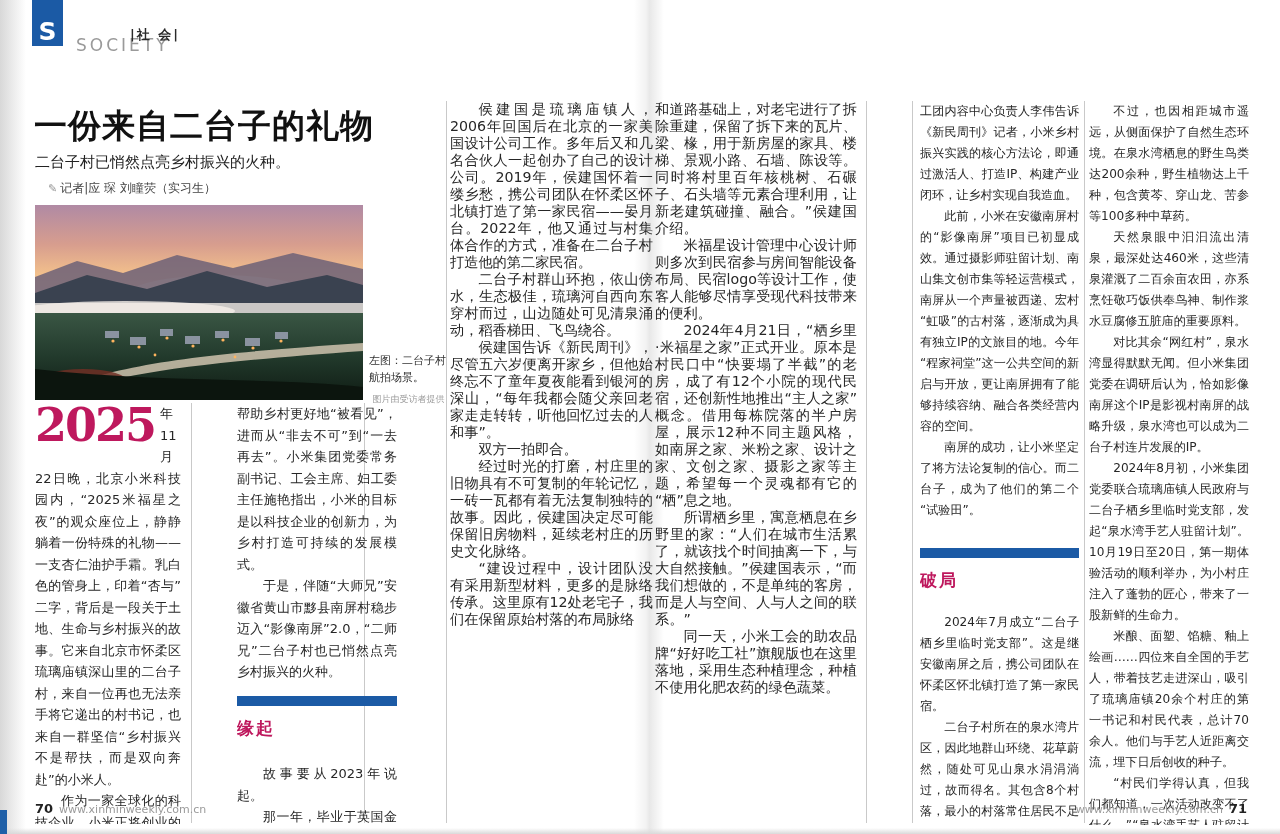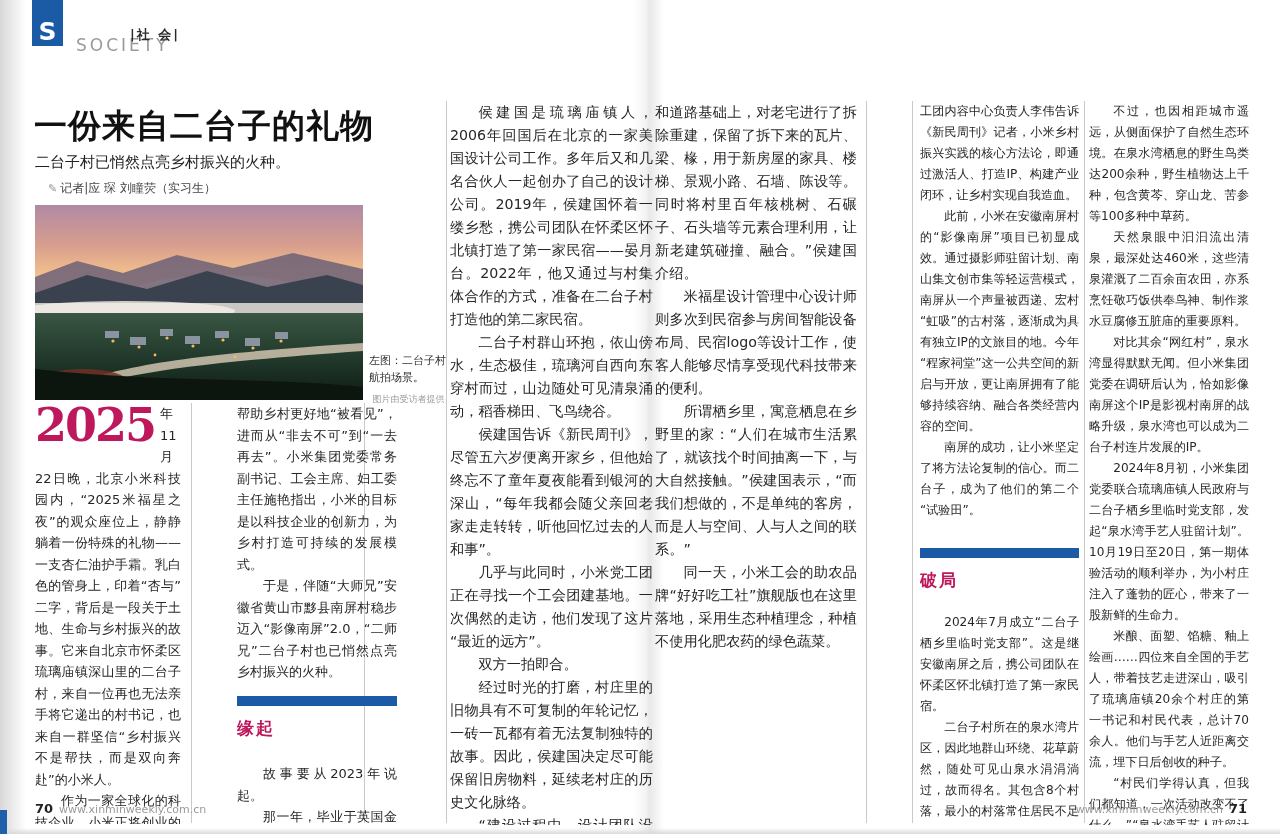--- a/index.html
+++ b/index.html
@@ -28,21 +28,21 @@
   
   .photo{left:35px;top:205px;width:328px;height:195px;overflow:hidden;background:#333;}
   
   .caption{left:369px;top:352px;width:79px;font-size:11px;line-height:17px;color:#333;}
   .credit{font-size:9px;color:#9a9a9a;text-align:center;margin-top:5px;}
   
   .col{position:absolute;overflow:hidden;color:#262626;text-align:justify;}
   .col p{margin:0;text-indent:2em;}
   .col p.cont{text-indent:0;}
   .col-n{font-size:13px;line-height:21.5px;}   
-  .col-w{font-size:14.2px;line-height:23px;} 
+  .col-w{font-size:14.2px;line-height:17px;} 
   .col-s{font-size:12.1px;line-height:21px;}   
   #colL1{left:35px;top:403px;width:146px;height:421px;}
   #colL2{left:197px;top:403px;width:160px;height:421px;margin-left:40px;}
   #colL3{left:450px;top:101px;width:203px;height:724px;}
   #colR1{left:655px;top:101px;width:202px;height:724px;}
   #colR2{left:920px;top:101px;width:159px;height:724px;}
   #colR3{left:1089px;top:101px;width:160px;height:724px;}
   .dropcap{float:left;font-family:"DejaVu Serif","Liberation Serif",serif;
            font-weight:600;font-size:46px;line-height:40px;height:42px;
            margin:2px 5px 0 0;letter-spacing:-2px;color:#be185d;}
@@ -146,29 +146,29 @@
   <div class="sec-bar"></div>
   <h3 class="sec">缘起</h3>
   <p>故事要从2023年说起。</p>
   <p>那一年，毕业于英国金斯顿大学建筑系的设计师侯建国正在二台子村改造一片废弃的老屋。</p>
 </div>
 
 <div id="colL3" class="col col-w">
   <p>侯建国是琉璃庙镇人，2006年回国后在北京的一家美国设计公司工作。多年后又和几名合伙人一起创办了自己的设计公司。2019年，侯建国怀着一缕乡愁，携公司团队在怀柔区怀北镇打造了第一家民宿——晏月台。2022年，他又通过与村集体合作的方式，准备在二台子村打造他的第二家民宿。</p>
   <p>二台子村群山环抱，依山傍水，生态极佳，琉璃河自西向东穿村而过，山边随处可见清泉涌动，稻香梯田、飞鸟绕谷。</p>
   <p>侯建国告诉《新民周刊》，尽管五六岁便离开家乡，但他始终忘不了童年夏夜能看到银河的深山，“每年我都会随父亲回老家走走转转，听他回忆过去的人和事”。</p>
-  <p>几乎与此同时，小米党工团正在寻找一个工会团建基地。一次偶然的走访，他们发现了这片“最近的远方”。</p>
   <p>双方一拍即合。</p>
   <p>经过时光的打磨，村庄里的旧物具有不可复制的年轮记忆，一砖一瓦都有着无法复制独特的故事。因此，侯建国决定尽可能保留旧房物料，延续老村庄的历史文化脉络。</p>
   <p>“建设过程中，设计团队没有采用新型材料，更多的是脉络传承。这里原有12处老宅子，我们在保留原始村落的布局脉络</p>
 </div>
 
 <div id="colR1" class="col col-w">
   <p class="cont">和道路基础上，对老宅进行了拆除重建，保留了拆下来的瓦片、梁、椽，用于新房屋的家具、楼梯、景观小路、石墙、陈设等。同时将村里百年核桃树、石碾子、石头墙等元素合理利用，让新老建筑碰撞、融合。”侯建国介绍。</p>
   <p>米福星设计管理中心设计师则多次到民宿参与房间智能设备布局、民宿logo等设计工作，使客人能够尽情享受现代科技带来的便利。</p>
+  <p>2024年4月21日，“栖乡里·米福星之家”正式开业。原本是村民口中“快要塌了半截”的老房，成了有12个小院的现代民宿，还创新性地推出“主人之家”概念。借用每栋院落的半户房屋，展示12种不同主题风格，如南屏之家、米粉之家、设计之家、文创之家、摄影之家等主题，希望每一个灵魂都有它的“栖”息之地。</p>
   <p>所谓栖乡里，寓意栖息在乡野里的家：“人们在城市生活累了，就该找个时间抽离一下，与大自然接触。”侯建国表示，“而我们想做的，不是单纯的客房，而是人与空间、人与人之间的联系。”</p>
   <p>同一天，小米工会的助农品牌“好好吃工社”旗舰版也在这里落地，采用生态种植理念，种植不使用化肥农药的绿色蔬菜。</p>
 
 </div>
 
 <div id="colR2" class="col col-s">
   <p class="cont">工团内容中心负责人李伟告诉《新民周刊》记者，小米乡村振兴实践的核心方法论，即通过激活人、打造IP、构建产业闭环，让乡村实现自我造血。</p>
   <p>此前，小米在安徽南屏村的“影像南屏”项目已初显成效。通过摄影师驻留计划、南山集文创市集等轻运营模式，南屏从一个声量被西递、宏村“虹吸”的古村落，逐渐成为具有独立IP的文旅目的地。今年“程家祠堂”这一公共空间的新启与开放，更让南屏拥有了能够持续容纳、融合各类经营内容的空间。</p>
   <p>南屏的成功，让小米坚定了将方法论复制的信心。而二台子，成为了他们的第二个“试验田”。</p>
   <div class="sec-bar"></div>

